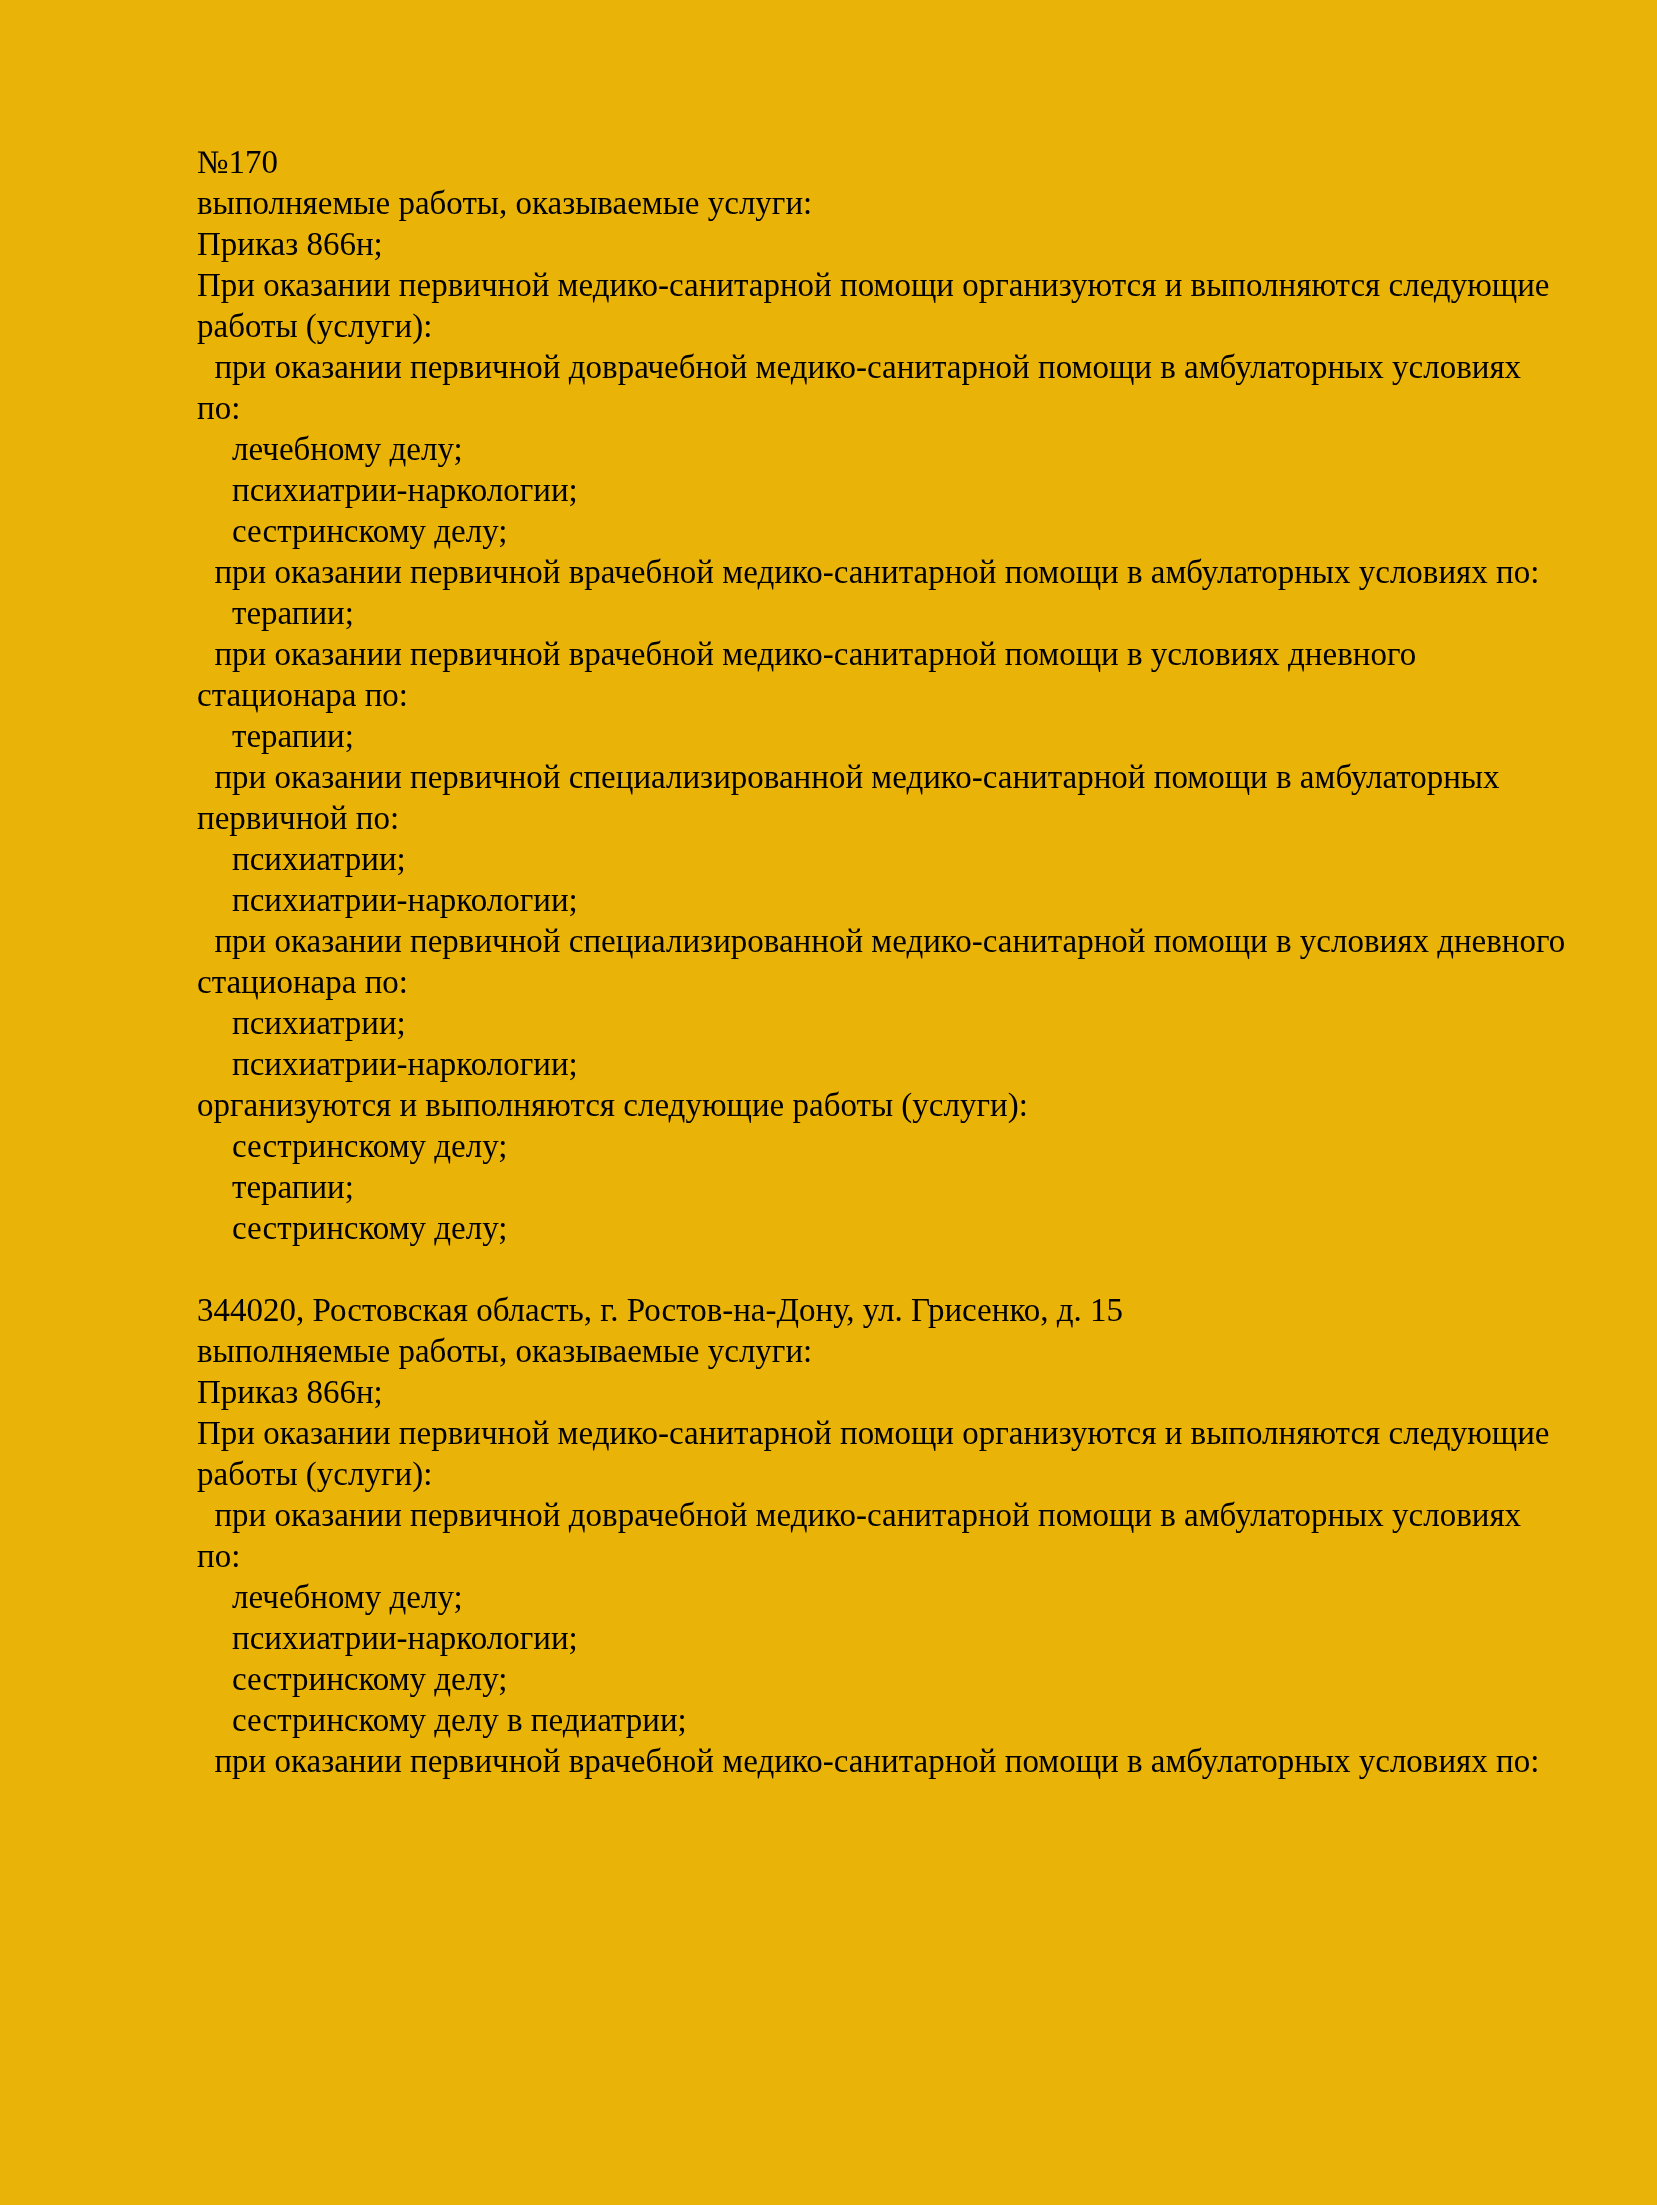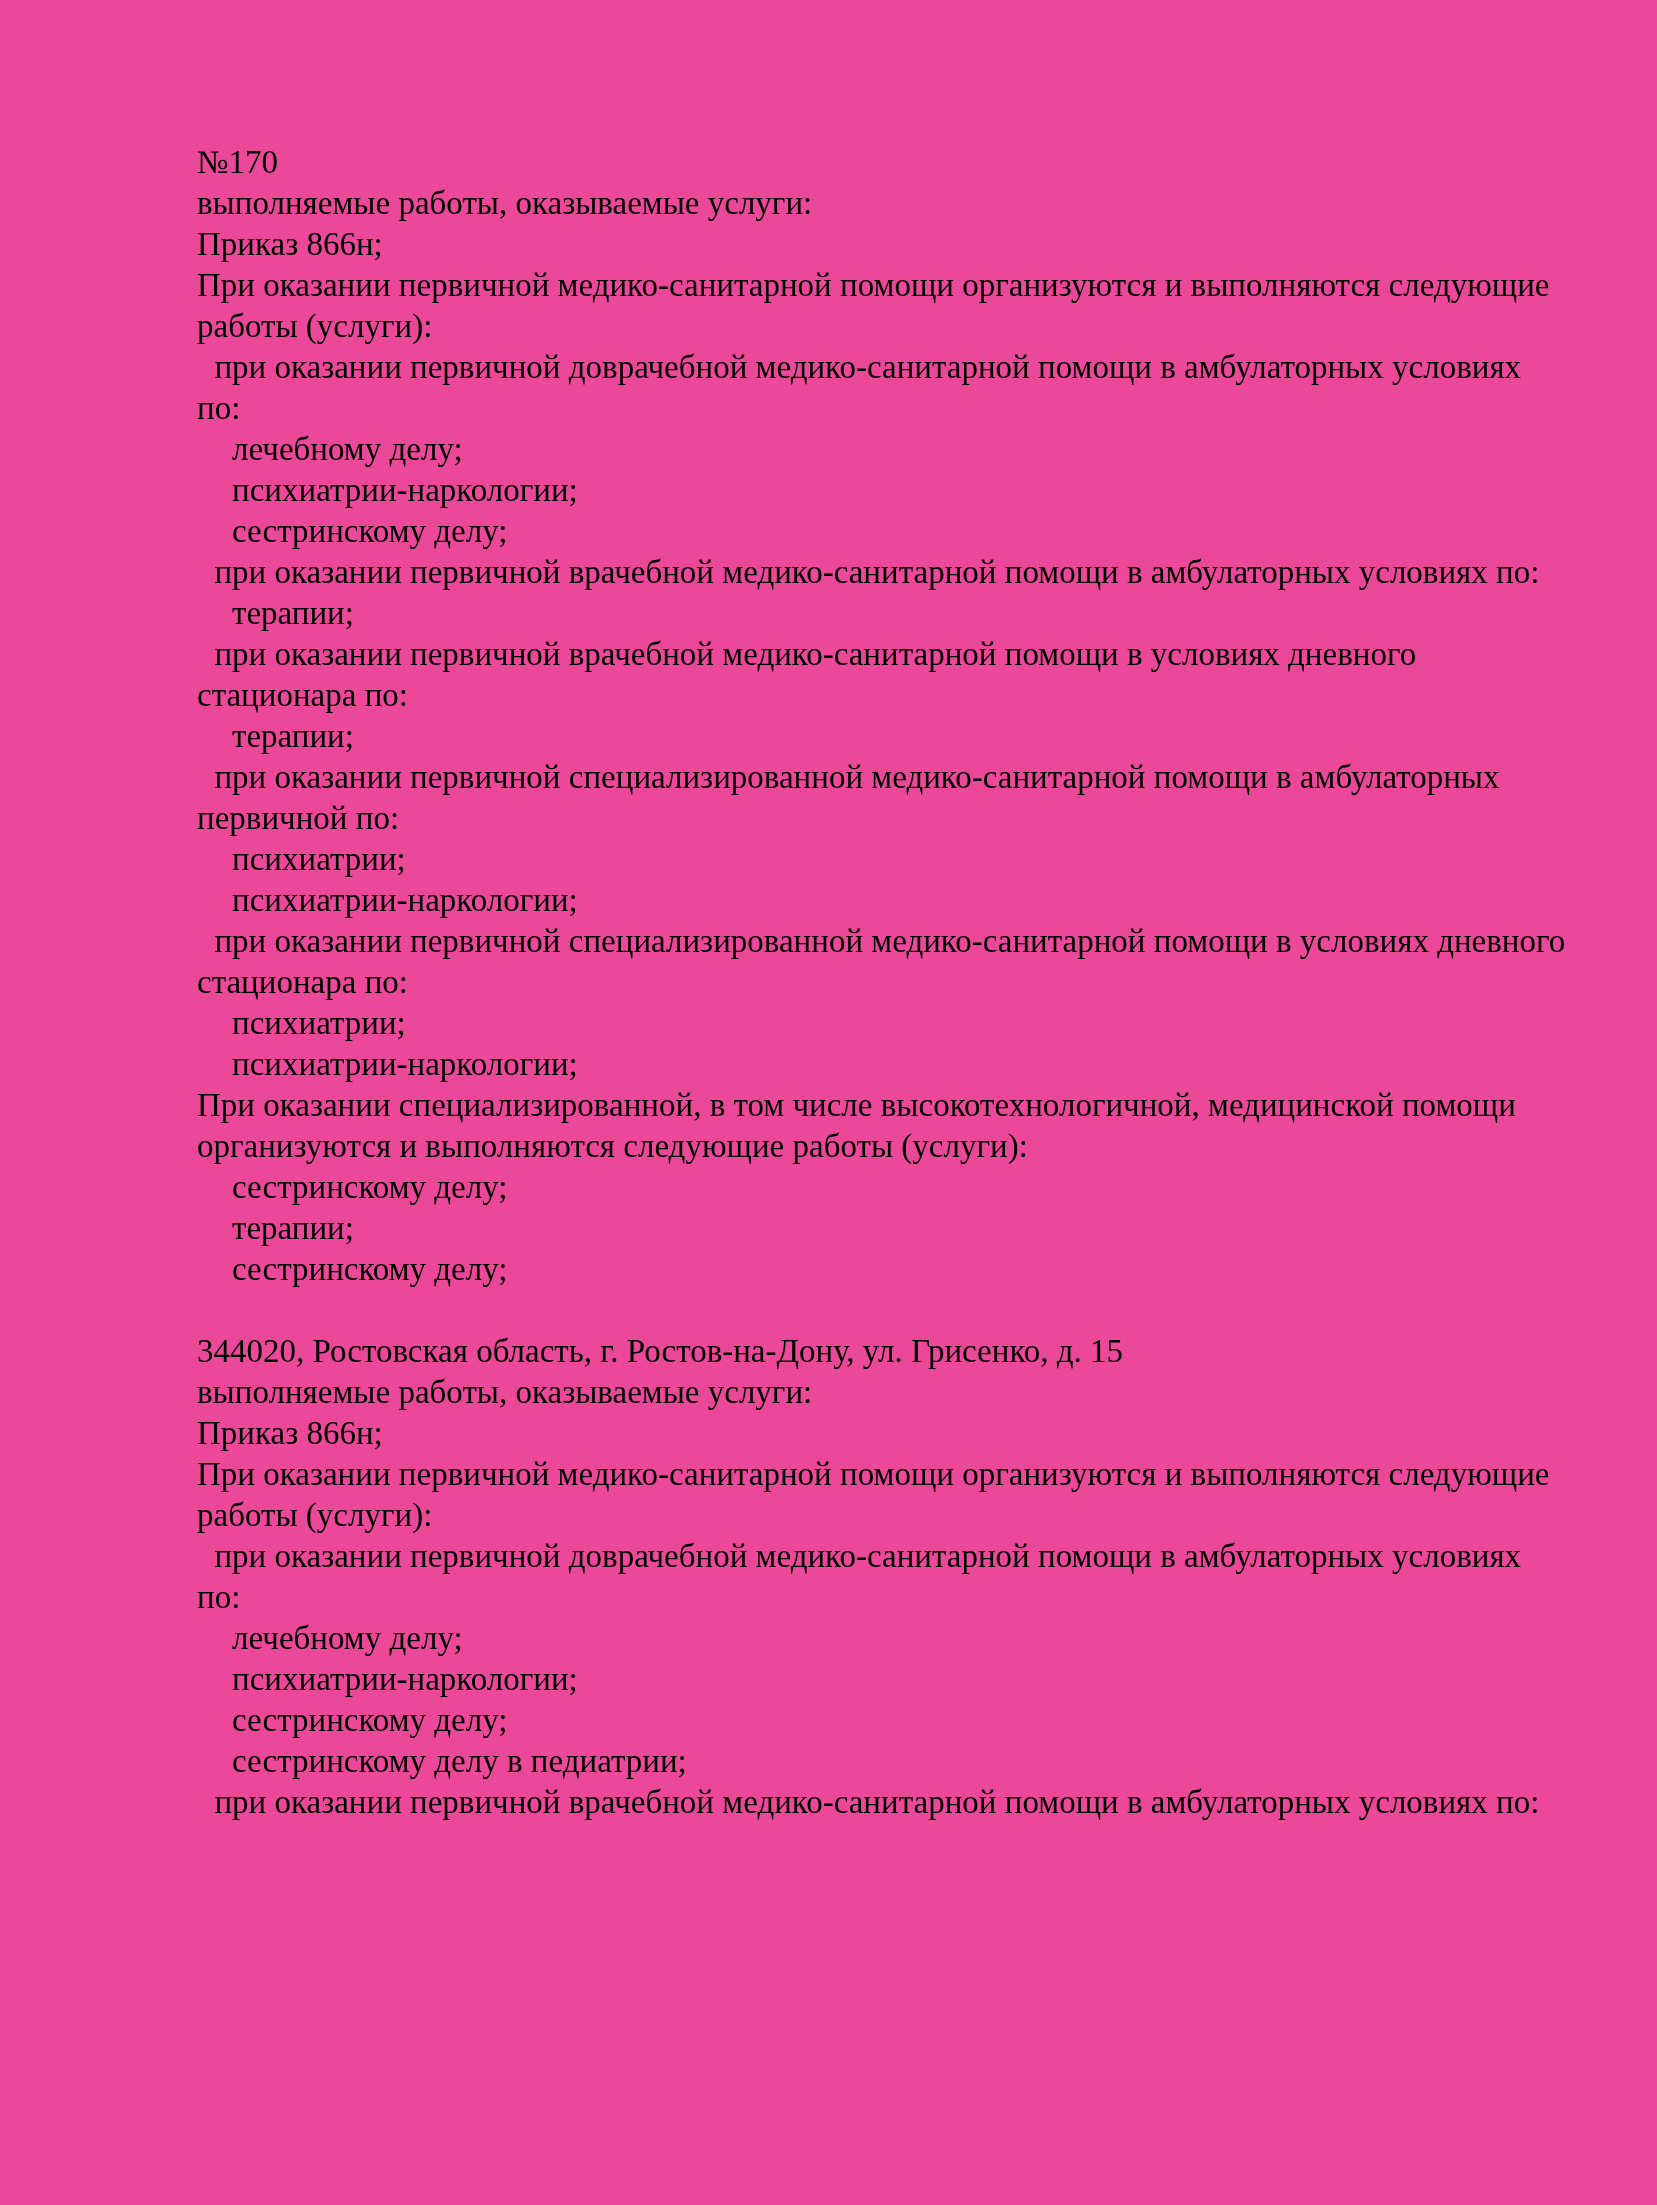--- a/index.html
+++ b/index.html
@@ -31,21 +31,21 @@
     font-weight: 400;
   }
   .doc-line {
     height: 41px;
     white-space: pre;
   }
 </style>
 </head>
 <body>
 
-<div class="page" style="background: #ec4899; color: rgb(0, 0, 0);">
+<div class="page" style="background: #eab308; color: rgb(0, 0, 0);">
   <div class="document">
 
       <div class="doc-line" style="padding-left: 0px;">№170</div>
 
       <div class="doc-line" style="padding-left: 0px;">выполняемые работы, оказываемые услуги:</div>
 
       <div class="doc-line" style="padding-left: 0px;">Приказ 866н;</div>
 
       <div class="doc-line" style="padding-left: 0px;">При оказании первичной медико-санитарной помощи организуются и выполняются следующие</div>
 
@@ -80,21 +80,20 @@
       <div class="doc-line" style="padding-left: 35px;">психиатрии-наркологии;</div>
 
       <div class="doc-line" style="padding-left: 17.4px;">при оказании первичной специализированной медико-санитарной помощи в условиях дневного</div>
 
       <div class="doc-line" style="padding-left: 0px;">стационара по:</div>
 
       <div class="doc-line" style="padding-left: 35px;">психиатрии;</div>
 
       <div class="doc-line" style="padding-left: 35px;">психиатрии-наркологии;</div>
 
-      <div class="doc-line" style="padding-left: 0px;">При оказании специализированной, в том числе высокотехнологичной, медицинской помощи</div>
 
       <div class="doc-line" style="padding-left: 0px;">организуются и выполняются следующие работы (услуги):</div>
 
 
       <div class="doc-line" style="padding-left: 35px;">сестринскому делу;</div>
 
       <div class="doc-line" style="padding-left: 35px;">терапии;</div>
 
 
       <div class="doc-line" style="padding-left: 35px;">сестринскому делу;</div>

